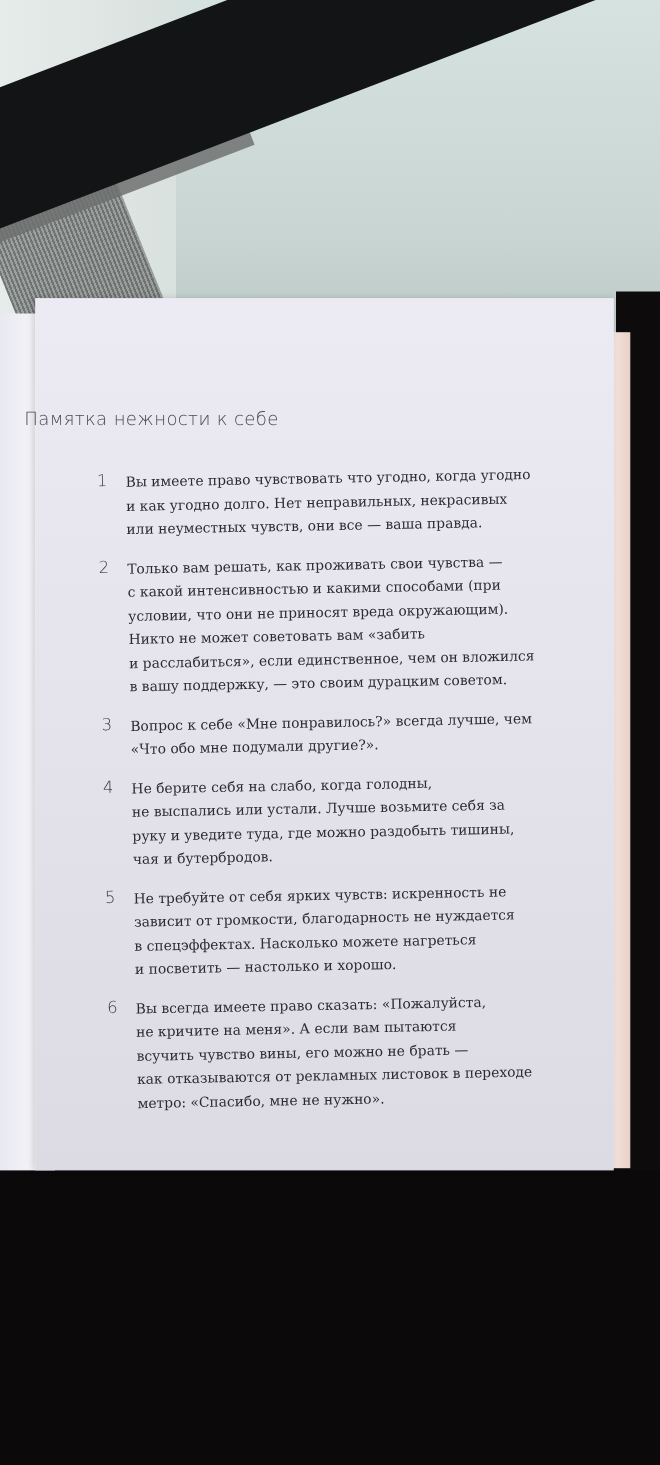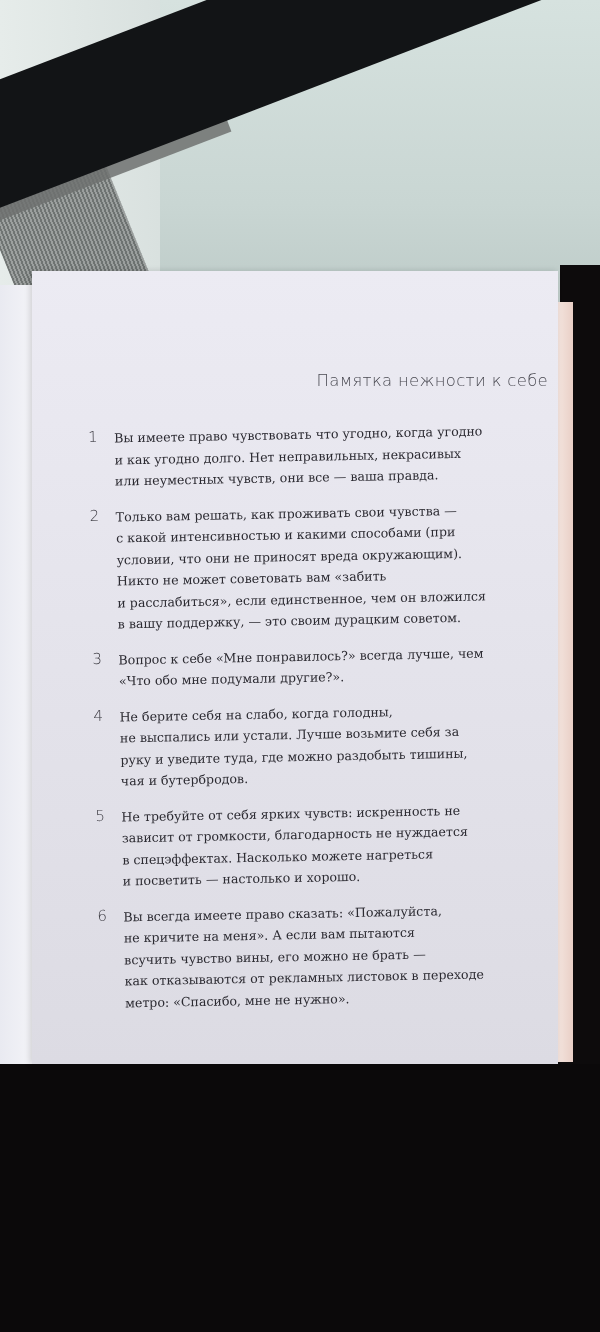--- a/index.html
+++ b/index.html
@@ -50,21 +50,21 @@
       background: linear-gradient(90deg, #e9eaf1 0%, #f4f4f8 70%, #dcdde4 100%);
       border-radius: 0 0 24px 0;
     }
     .page {
       position: absolute; left: 32px; top: 271px; width: 526px; height: 793px;
       background: linear-gradient(180deg, #ecebf3 0%, #e4e3eb 50%, #dcdbe3 100%);
       box-shadow: -2px 0 6px rgba(0,0,0,.15);
     }
     .page-title {
       position: absolute; left: 0; right: 0; top: 100px;
-      text-align: right;
+      text-align: left;
       font-family: "DejaVu Sans", sans-serif;
       font-weight: 300; font-size: 16.5px; letter-spacing: .3px;
       color: #4a4a52;
       transform: translateX(-10px);
     }
     .list {
       position: absolute; left: 56px; top: 157px; width: 420px;
       color: #2c2b32;
       transform: rotate(-1.1deg);
       transform-origin: left top;

